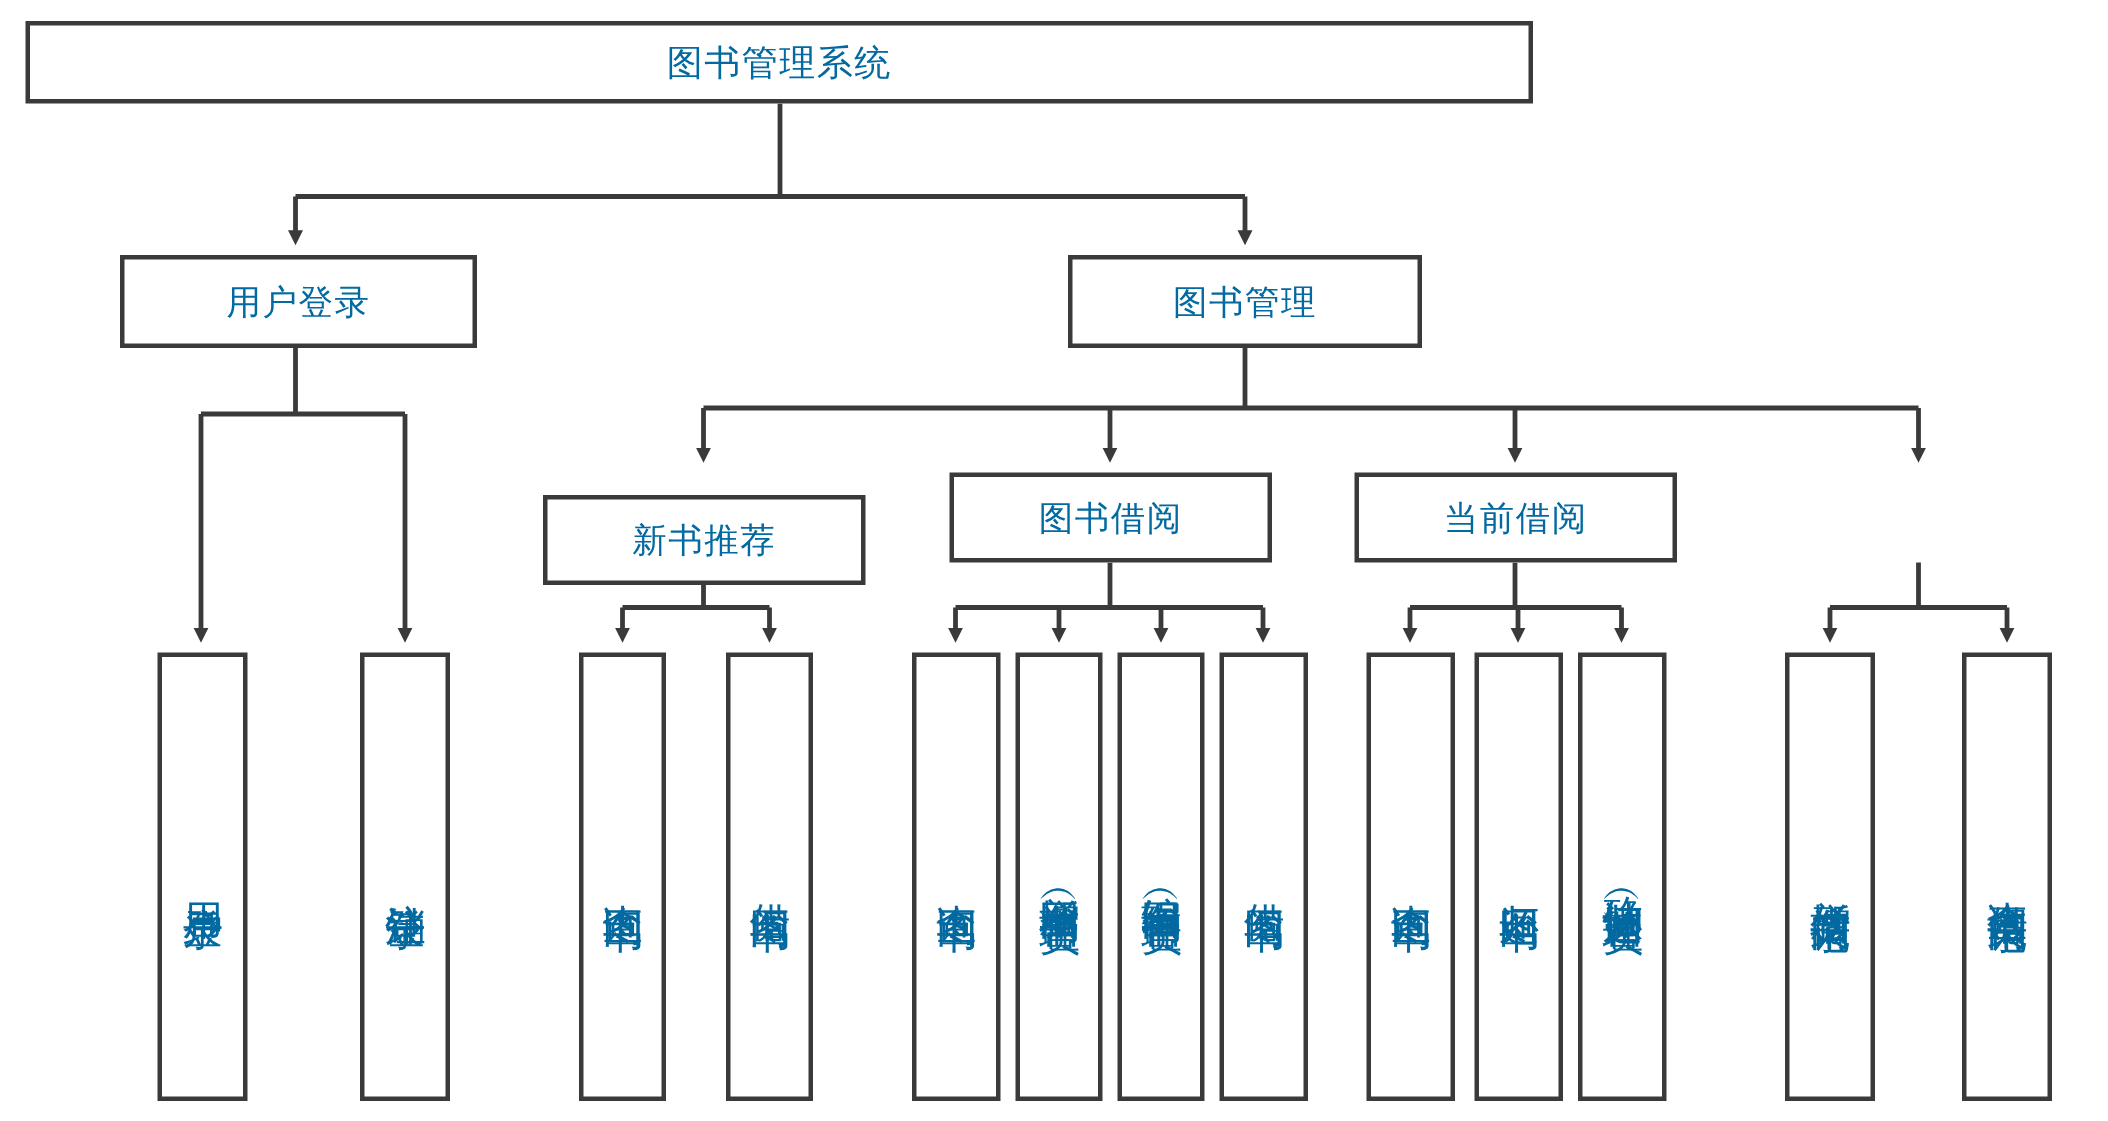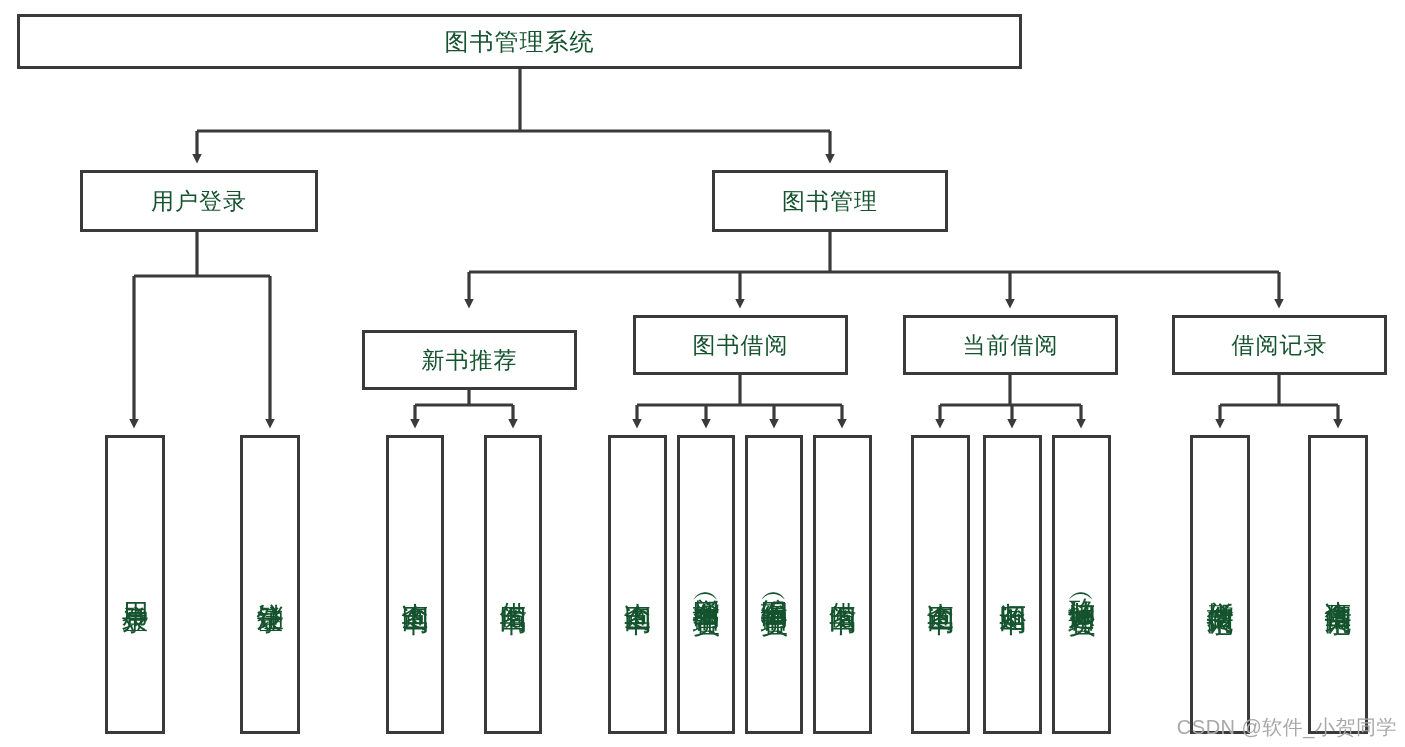--- a/index.html
+++ b/index.html
@@ -18,21 +18,21 @@
     overflow: hidden;
   }
   .node {
     position: absolute;
     box-sizing: border-box;
     border: 3px solid #3a3a3a;
     background: #ffffff;
     display: flex;
     align-items: center;
     justify-content: center;
-    color: #14532d;
+    color: #0369a1;
   }
   .node.horizontal {
     font-size: 23px;
     letter-spacing: 1px;
   }
   .node.vertical {
     writing-mode: vertical-rl;
     text-orientation: upright;
     font-size: 27px;
     line-height: 1.06;
@@ -135,23 +135,20 @@
 
   <div class="node horizontal" style="left:362px; top:330px; width:215px; height:60px;">
     <span>新书推荐</span>
   </div>
   <div class="node horizontal" style="left:633px; top:315px; width:215px; height:60px;">
     <span>图书借阅</span>
   </div>
   <div class="node horizontal" style="left:903px; top:315px; width:215px; height:60px;align-items:center;">
     <span>当前借阅</span>
   </div>
-  <div class="node horizontal" style="left:1172px; top:315px; width:215px; height:60px;">
-    <span>借阅记录</span>
-  </div>
 
   <div class="node vertical" style="left:105px; top:435px; width:60px; height:299px;">
     <span class="vtext">用户登录</span>
   </div>
   <div class="node vertical" style="left:240px; top:435px; width:60px; height:299px;">
     <span class="vtext">注销登录</span>
   </div>
   <div class="node vertical" style="left:386px; top:435px; width:58px; height:299px;">
     <span class="vtext">查询图书</span>
   </div>
@@ -179,15 +176,14 @@
   <div class="node vertical" style="left:1052px; top:435px; width:59px; height:299px;">
     <span class="vtext">确认归还（管理员）</span>
   </div>
   <div class="node vertical" style="left:1190px; top:435px; width:60px; height:299px;">
     <span class="vtext">新增借阅记录</span>
   </div>
   <div class="node vertical" style="left:1308px; top:435px; width:60px; height:299px;">
     <span class="vtext">查询借阅记录</span>
   </div>
 
-  <div class="watermark">CSDN @软件_小贺同学</div>
 
 </div>
 
 </body></html>

